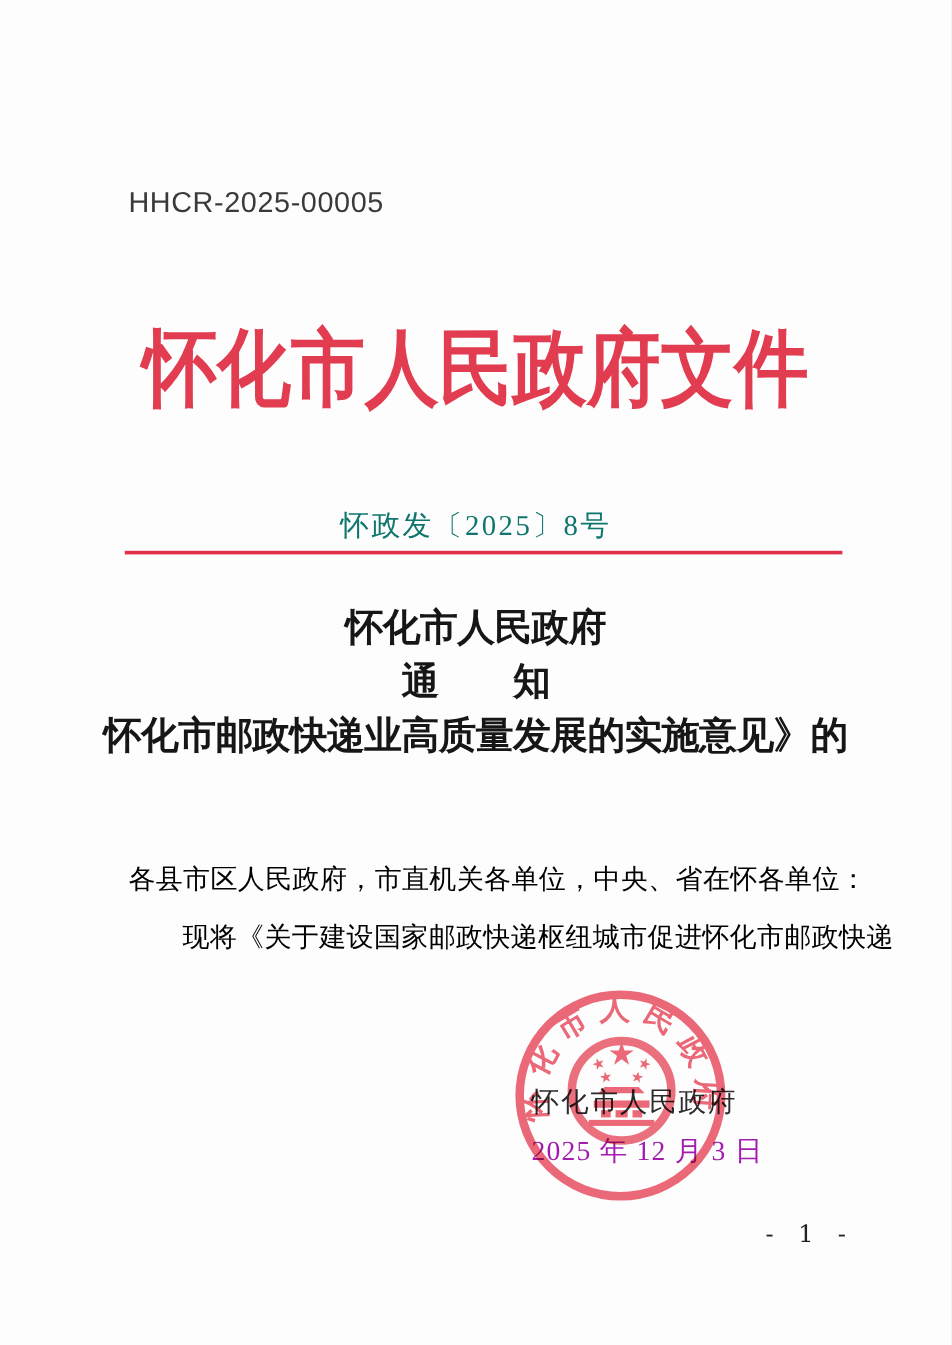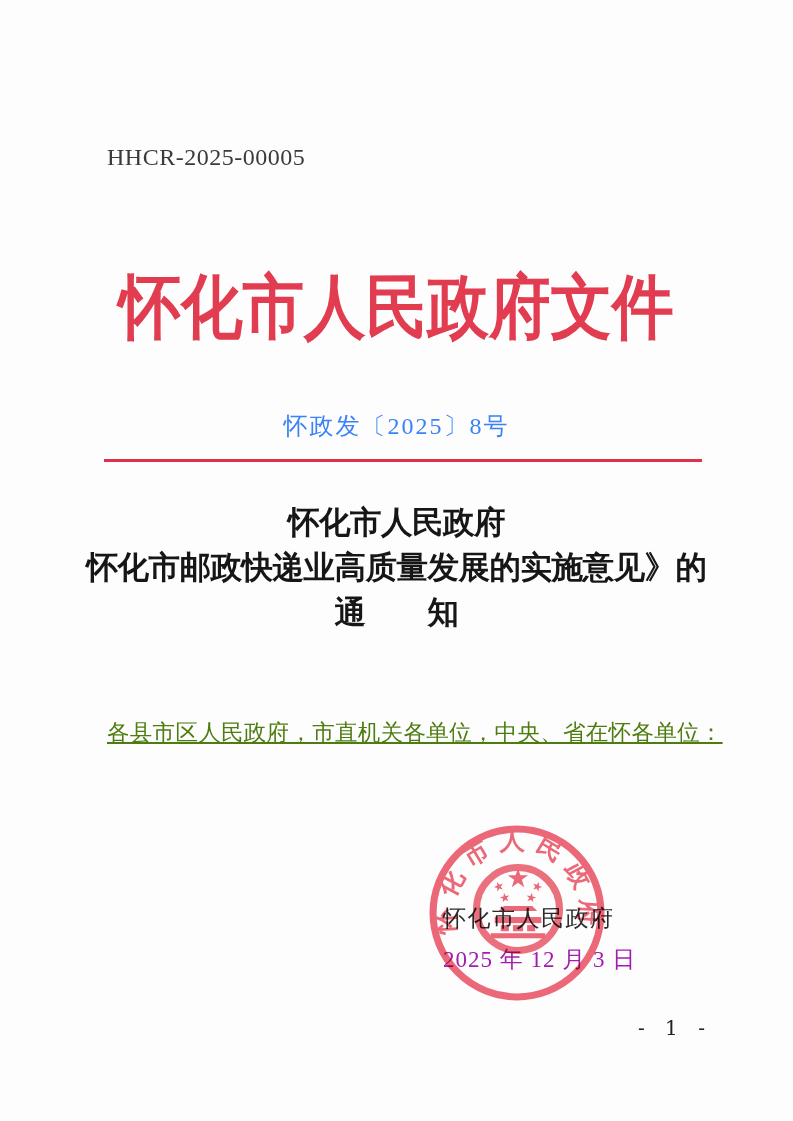--- a/index.html
+++ b/index.html
@@ -6,56 +6,55 @@
   .page{
     position:relative;
     width:793px;height:1121px;
     margin:0 auto;
     background:#fdfdfd;
     overflow:hidden;
     font-family:"Liberation Serif","DejaVu Serif",serif;
     color:#242424;
   }
   .archive-code{
-    position:absolute;left:107px;top:144px;
-    font-family:Liberation Serif, serif;
+    position:absolute;left:107px;top:156px;
+    font-family:Liberation Sans, sans-serif;
     font-size:24px;letter-spacing:0.5px;color:#3a3a3a;
   }
   .org-title{
     position:absolute;left:0;right:0;top:261px;
     text-align:center;
     font-size:70px;font-weight:bold;
     color:#e13c50;
     letter-spacing:0px;
     transform:scaleX(0.88);
     transform-origin:50% 50%;
     white-space:nowrap;
   }
   .doc-number{
-    position:absolute;left:0;right:0;top:410px;
+    position:absolute;left:0;right:0;top:422px;
     text-align:center;
-    font-size:24px;letter-spacing:2px;color:#3b82f6;
+    font-size:24px;letter-spacing:2px;color:#0f766e;
   }
   .red-divider{
     position:absolute;left:104px;top:459px;
     width:598px;height:3px;
     background:#e0304a;
   }
   .notice-title{
     position:absolute;left:0;right:0;top:500px;
     text-align:center;
     font-size:31.5px;font-weight:bold;
     line-height:45px;color:#161616;
     letter-spacing:-0.5px;
   }
   .body-text{
     position:absolute;left:107px;top:709px;width:600px;
-    font-size:22.5px;line-height:47.5px;color:#4d7c0f;
+    font-size:22.5px;line-height:47.5px;color:#000000;
     letter-spacing:0.3px;
-    text-decoration:underline;
   }
   .body-line{white-space:nowrap;}
   .body-line.indent{padding-left:45px;}
   .signature{
     position:absolute;left:443px;top:903px;
     font-size:23px;letter-spacing:1.5px;color:#2b2b2b;
   }
   .issue-date{
     position:absolute;left:443px;top:944px;
     font-size:23px;letter-spacing:1px;color:#a21caf;
@@ -89,26 +88,27 @@
   <div class="archive-code">HHCR-2025-00005</div>
 
   <div class="org-title">怀化市人民政府文件</div>
 
   <div class="doc-number">怀政发〔2025〕8号</div>
 
   <div class="red-divider"></div>
 
   <div class="notice-title">
     <div>怀化市人民政府</div>
+    <div>通　　知</div>
     <div>怀化市邮政快递业高质量发展的实施意见》的</div>
-    <div>通　　知</div>
   </div>
 
   <div class="body-text">
     <div class="body-line">各县市区人民政府，市直机关各单位，中央、省在怀各单位：</div>
+    <div class="body-line indent">现将《关于建设国家邮政快递枢纽城市促进怀化市邮政快递</div>
   </div>
 
   <div class="signature">怀化市人民政府</div>
 
   <div class="issue-date">2025 年 12 月 3 日</div>
 
   <svg class="seal" viewBox="0 0 176 176" xmlns="http://www.w3.org/2000/svg">
     <defs>
       <path id="star-shape" d="M0,-10 L2.25,-3.09 L9.51,-3.09 L3.63,1.18 L5.88,8.09 L0,3.82 L-5.88,8.09 L-3.63,1.18 L-9.51,-3.09 L-2.25,-3.09 Z"></path>
       <path id="seal-arc" d="M 28.1 107.5 A 63 63 0 1 1 147.9 107.5" fill="none"></path>

